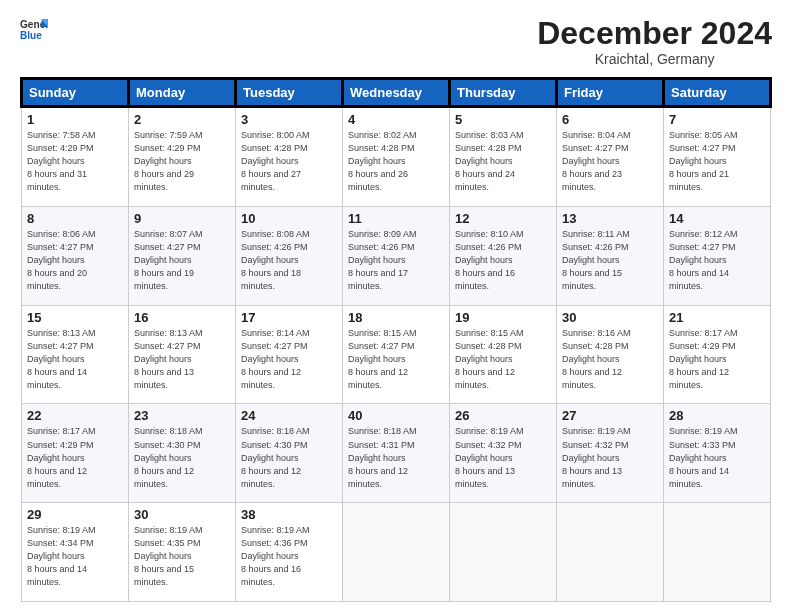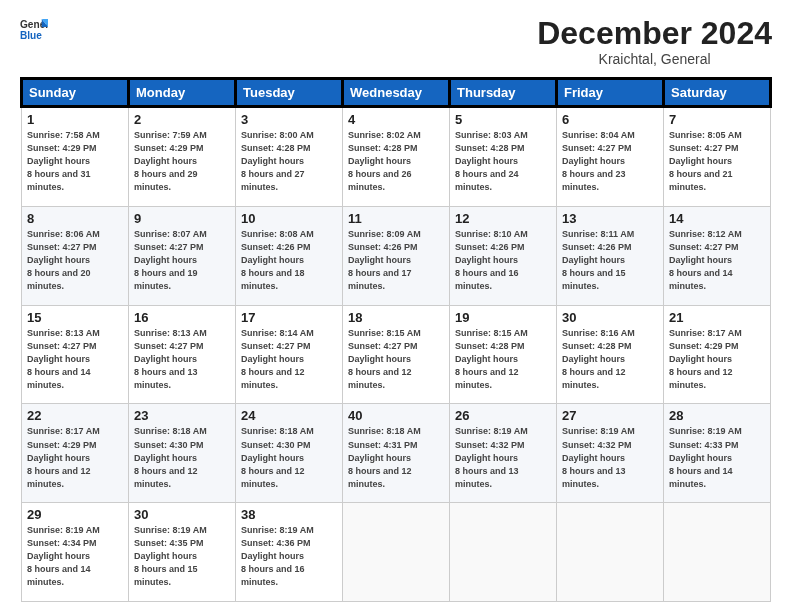--- a/index.html
+++ b/index.html
@@ -76,42 +76,41 @@
       font-size: 13px;
       font-weight: bold;
       color: #222;
       display: block;
       margin-bottom: 2px;
     }
     .day-info {
       font-size: 9px;
       color: #444;
       line-height: 1.45;
-      font-weight: bold;
     }
     .empty-cell {
       background: #f9f9f9 !important;
     }
   </style>
 </head>
 <body>
 <div class="page">
 
   <div class="header">
     <div class="logo">
       <svg class="logo-icon" viewBox="0 0 36 36">
         <text x="0" y="16" font-size="13" font-weight="bold" fill="#333">General</text>
         <text x="0" y="30" font-size="13" font-weight="bold" fill="#1565c0">Blue</text>
         <polygon points="28,4 36,14 28,14" fill="#1565c0"></polygon>
         <polygon points="28,4 36,4 36,14" fill="#42a5f5"></polygon>
       </svg>
     </div>
     <div class="title-block">
       <div class="month-title">December 2024</div>
-      <div class="location">Kraichtal, General</div>
+      <div class="location">Kraichtal, Germany</div>
     </div>
   </div>
 
   <table class="calendar-table">
     <thead>
       <tr>
         <th>Sunday</th>
         <th>Monday</th>
         <th>Tuesday</th>
         <th>Wednesday</th>

